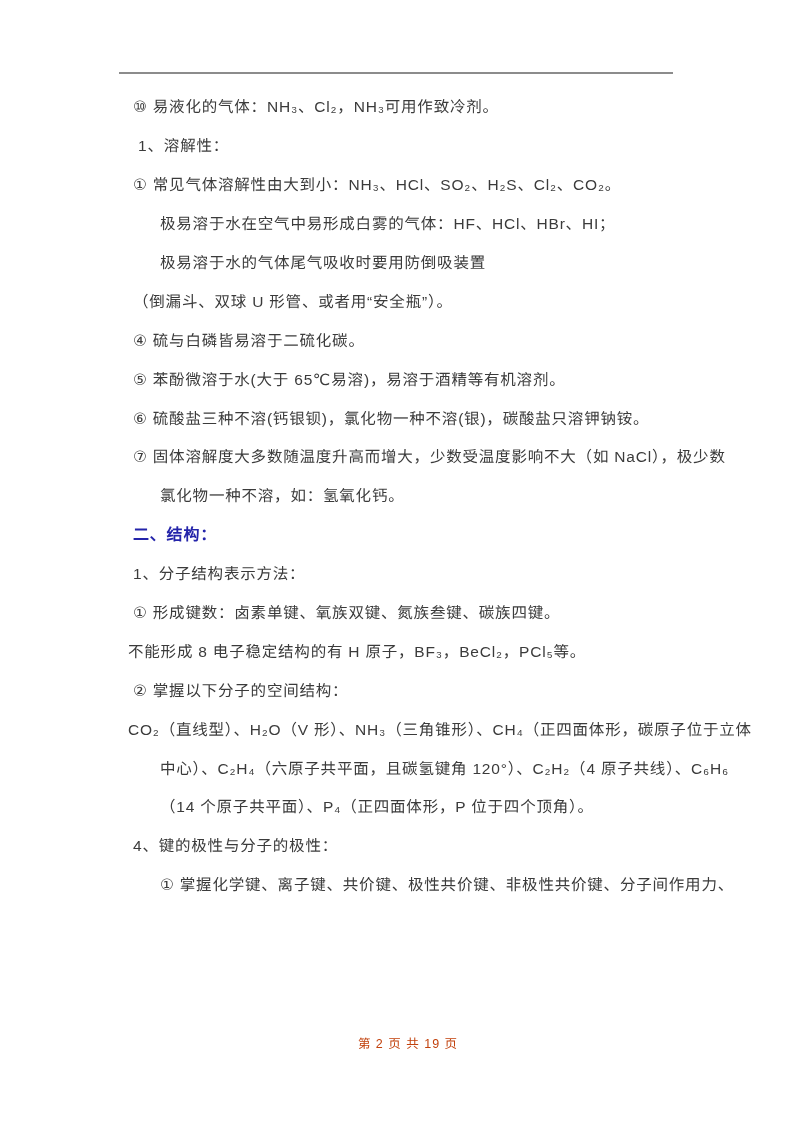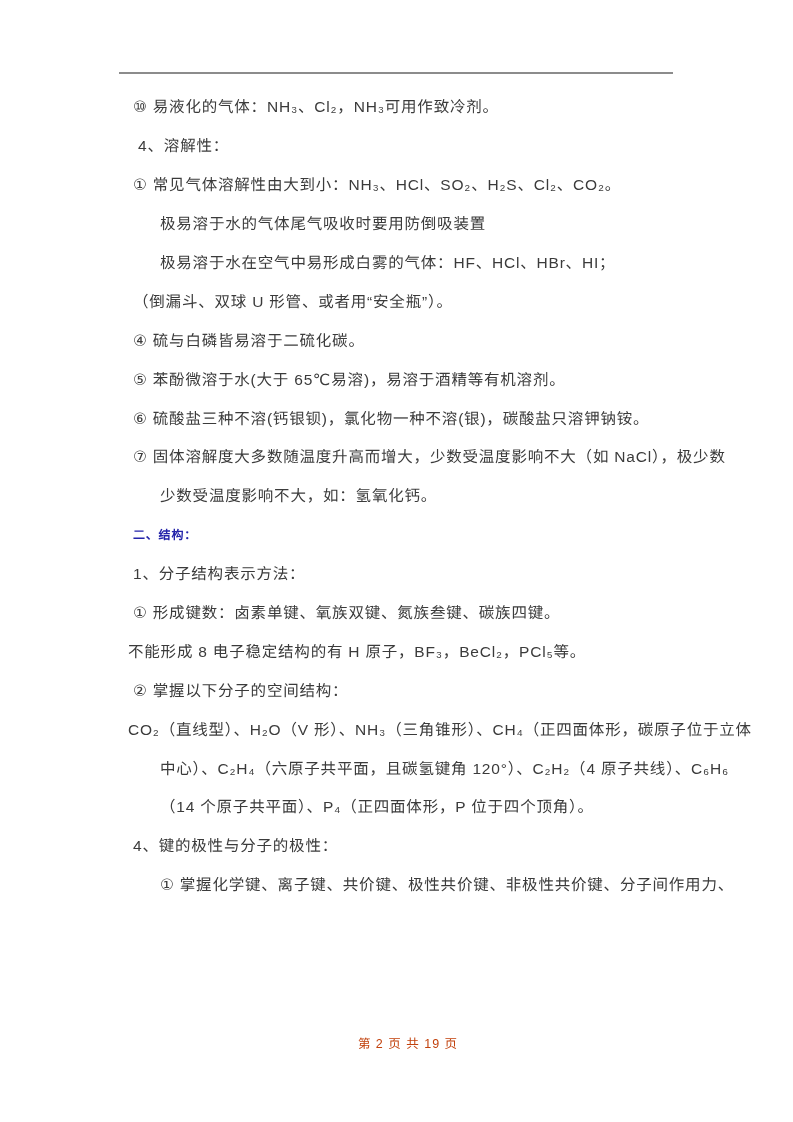--- a/index.html
+++ b/index.html
@@ -38,21 +38,21 @@
     font-size: 15.5px;
     letter-spacing: 0.8px;
     white-space: pre;
     padding-left: 14px;   
   }
   .line.ind1 { padding-left: 41px; }
   .line.flush { padding-left: 9px; }
   .line.heading {
     color: var(--heading-color, #2424aa);
     font-weight: bold;
-    font-size: 12px;
+    font-size: 16px;
   }
   .footer {
     position: absolute;
     left: 0;
     top: 1033px;
     width: 100%;
     text-align: center;
     font-size: 12.5px;
     letter-spacing: 1px;
     color: #c2410c;
@@ -60,30 +60,30 @@
 </style>
 </head>
 <body>
 
 <div class="page">
 
   <div class="header-rule"></div>
 
   <div class="content">
     <div class="line">⑩ 易液化的气体：NH₃、Cl₂，NH₃可用作致冷剂。</div>
-    <div class="line"> 4、溶解性：</div>
+    <div class="line"> 1、溶解性：</div>
     <div class="line">① 常见气体溶解性由大到小：NH₃、HCl、SO₂、H₂S、Cl₂、CO₂。</div>
+    <div class="line ind1">极易溶于水在空气中易形成白雾的气体：HF、HCl、HBr、HI；</div>
     <div class="line ind1">极易溶于水的气体尾气吸收时要用防倒吸装置</div>
-    <div class="line ind1">极易溶于水在空气中易形成白雾的气体：HF、HCl、HBr、HI；</div>
     <div class="line">（倒漏斗、双球 U 形管、或者用“安全瓶”）。</div>
     <div class="line">④ 硫与白磷皆易溶于二硫化碳。</div>
     <div class="line">⑤ 苯酚微溶于水(大于 65℃易溶)，易溶于酒精等有机溶剂。</div>
     <div class="line">⑥ 硫酸盐三种不溶(钙银钡)，氯化物一种不溶(银)，碳酸盐只溶钾钠铵。</div>
     <div class="line">⑦ 固体溶解度大多数随温度升高而增大，少数受温度影响不大（如 NaCl），极少数</div>
-    <div class="line ind1">少数受温度影响不大，如：氢氧化钙。</div>
+    <div class="line ind1">氯化物一种不溶，如：氢氧化钙。</div>
     <div class="line heading">二、结构：</div>
     <div class="line">1、分子结构表示方法：</div>
     <div class="line">① 形成键数：卤素单键、氧族双键、氮族叁键、碳族四键。</div>
     <div class="line flush">不能形成 8 电子稳定结构的有 H 原子，BF₃，BeCl₂，PCl₅等。</div>
     <div class="line">② 掌握以下分子的空间结构：</div>
     <div class="line flush">CO₂（直线型）、H₂O（V 形）、NH₃（三角锥形）、CH₄（正四面体形，碳原子位于立体</div>
     <div class="line ind1">中心）、C₂H₄（六原子共平面，且碳氢键角 120°）、C₂H₂（4 原子共线）、C₆H₆</div>
     <div class="line ind1">（14 个原子共平面）、P₄（正四面体形，P 位于四个顶角）。</div>
     <div class="line">4、键的极性与分子的极性：</div>
     <div class="line ind1">① 掌握化学键、离子键、共价键、极性共价键、非极性共价键、分子间作用力、</div>

